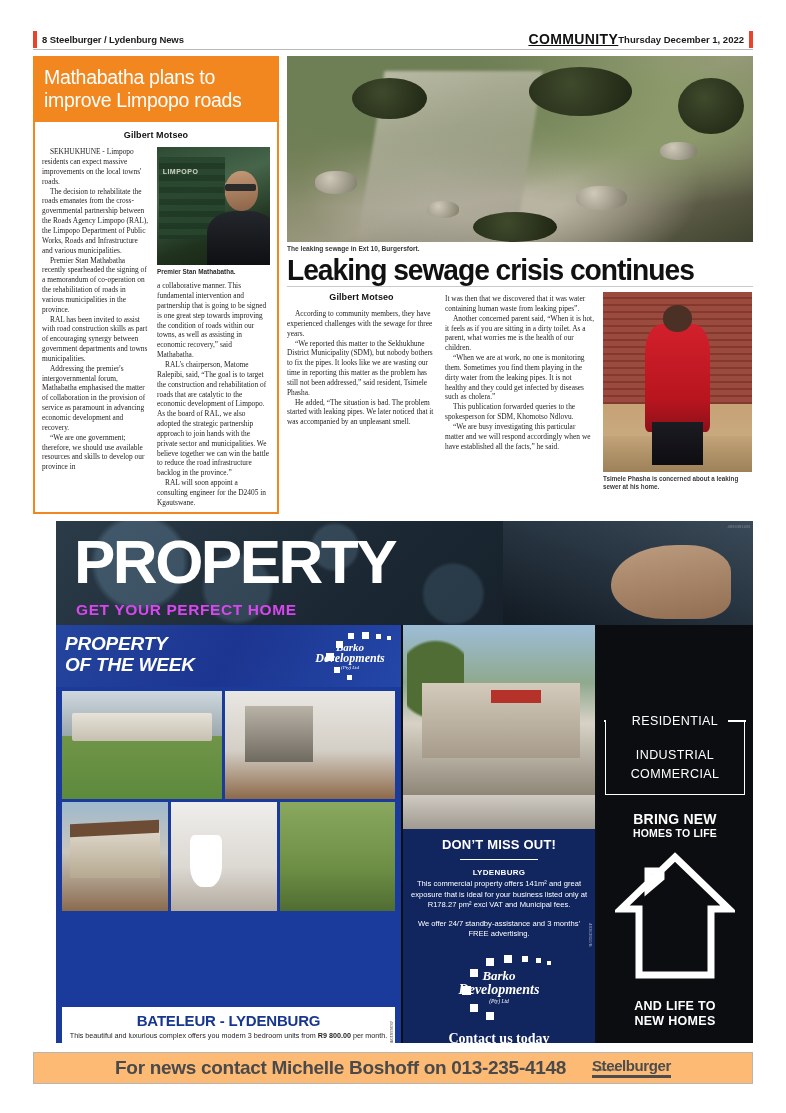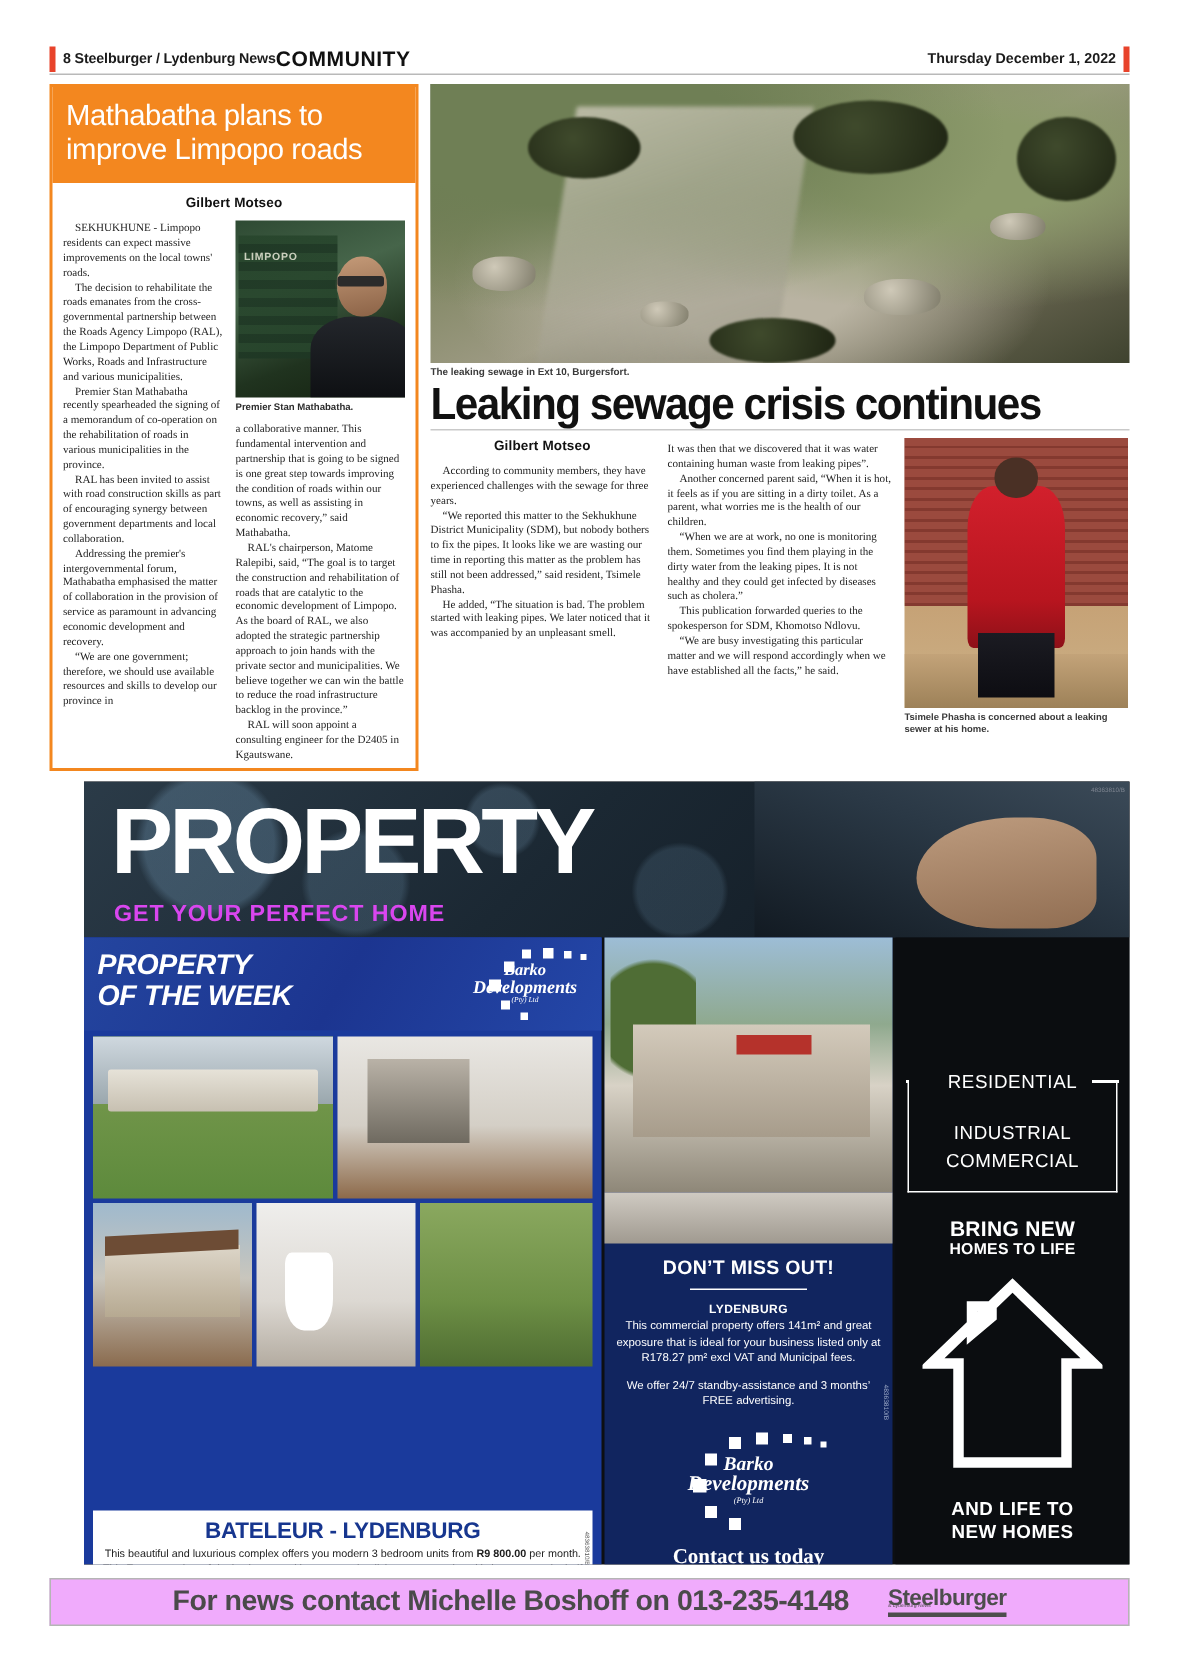--- a/index.html
+++ b/index.html
@@ -19,22 +19,22 @@
   .mast-rule {
     position: absolute; left: 33px; top: 49px; width: 720px; height: 1px;
     background: #b9b9b9;
   }
   .mast-tick { width: 4px; height: 17px; background: #e8432b; flex: 0 0 auto; }
   .mast-left {
     font-size: 9.5px; font-weight: bold; color: #1b1b1b; margin-left: 5px;
     white-space: nowrap; letter-spacing: -0.1px;
   }
   .mast-center {
-    flex: 1; text-align: left; font-size: 14px; font-weight: bold;
-    color: #111; letter-spacing: 0.4px;
+    flex: 1; text-align: right; font-size: 14px; font-weight: bold;
+    color: #111; letter-spacing: 0.4px; text-decoration: underline;
   }
   .mast-right {
     font-size: 9.5px; font-weight: bold; color: #1b1b1b; margin-right: 5px;
     white-space: nowrap;
   }
 
   
   .art1 {
     position: absolute; left: 33px; top: 56px; width: 246px; height: 458px;
     border: 2px solid #f3871f; background: #fff;
@@ -319,21 +319,21 @@
   .house-icon { position: absolute; left: 50%; top: 224px; transform: translateX(-50%); }
   .andlife { position: absolute; left:0; top: 374px; width:100%; text-align:center; color:#fff; }
   .andlife div { font-size: 12.5px; font-weight: bold; letter-spacing:.3px; line-height:1.18; }
   .ad-topcode {
     position: absolute; right: 3px; top: 3px; font-size: 4.2px; color:#7d8490;
   }
 
   
   .footer {
     position: absolute; left: 33px; top: 1052px; width: 720px; height: 32px;
-    border: 1px solid #b5b5b5; background: #f0abfc;
+    border: 1px solid #b5b5b5; background: #fdba74;
     display: flex; align-items: center; justify-content: center; gap: 26px;
   }
   .footer-text {
     font-size: 19px; font-weight: bold; color: #4a4a4a; letter-spacing: -0.3px;
   }
   .footer-logo {
     font-size: 15px; font-weight: bold; color: #4d4d4d; letter-spacing: -0.4px;
     border-bottom: 3px solid #4d4d4d; line-height: 1.1; position: relative;
   }
   .footer-logo small {
@@ -356,21 +356,21 @@
 
   <div class="art1">
     <div class="art1-head">Mathabatha plans to improve Limpopo roads</div>
     <div class="art1-body">
       <div class="byline">Gilbert Motseo</div>
       <div class="cols2">
         <div class="col-l bodytext">
           <p>SEKHUKHUNE - Limpopo residents can expect massive improvements on the local towns' roads.</p>
           <p>The decision to rehabilitate the roads emanates from the cross-governmental partnership between the Roads Agency Limpopo (RAL), the Limpopo Department of Public Works, Roads and Infrastructure and various municipalities.</p>
           <p>Premier Stan Mathabatha recently spearheaded the signing of a memorandum of co-operation on the rehabilitation of roads in various municipalities in the province.</p>
-          <p>RAL has been invited to assist with road construction skills as part of encouraging synergy between government departments and local collaboration.</p>
+          <p>RAL has been invited to assist with road construction skills as part of encouraging synergy between government departments and towns municipalities.</p>
           <p>Addressing the premier's intergovernmental forum, Mathabatha emphasised the matter of collaboration in the provision of service as paramount in advancing economic development and recovery.</p>
           <p>“We are one government; therefore, we should use available resources and skills to develop our province in</p>
         </div>
         <div class="col-r">
           <div class="photo-portrait">
             <div class="pp-banner"></div>
             <div class="pp-txt">LIMPOPO</div>
             <div class="pp-suit"></div>
             <div class="pp-head"></div>
             <div class="pp-glass"></div>

